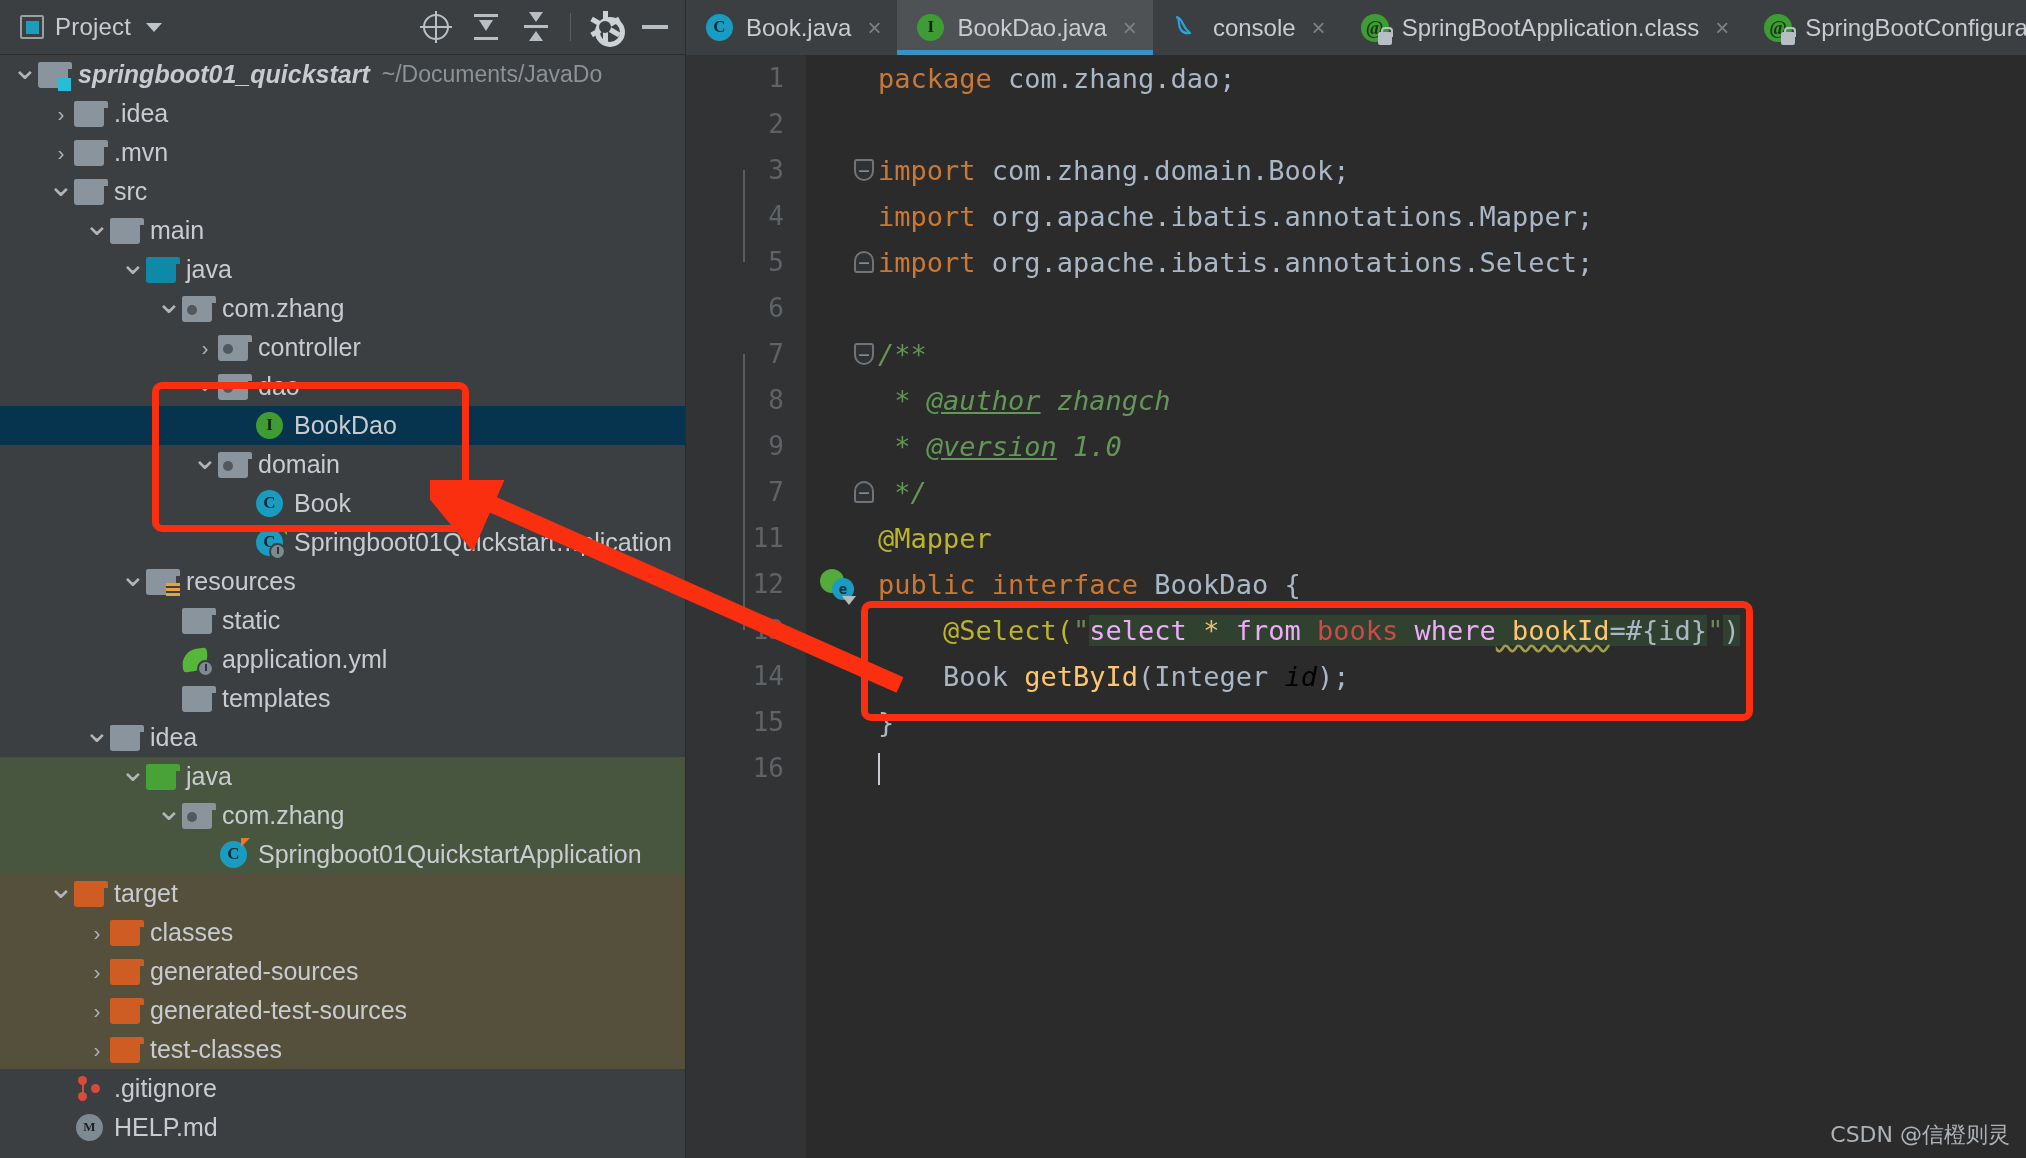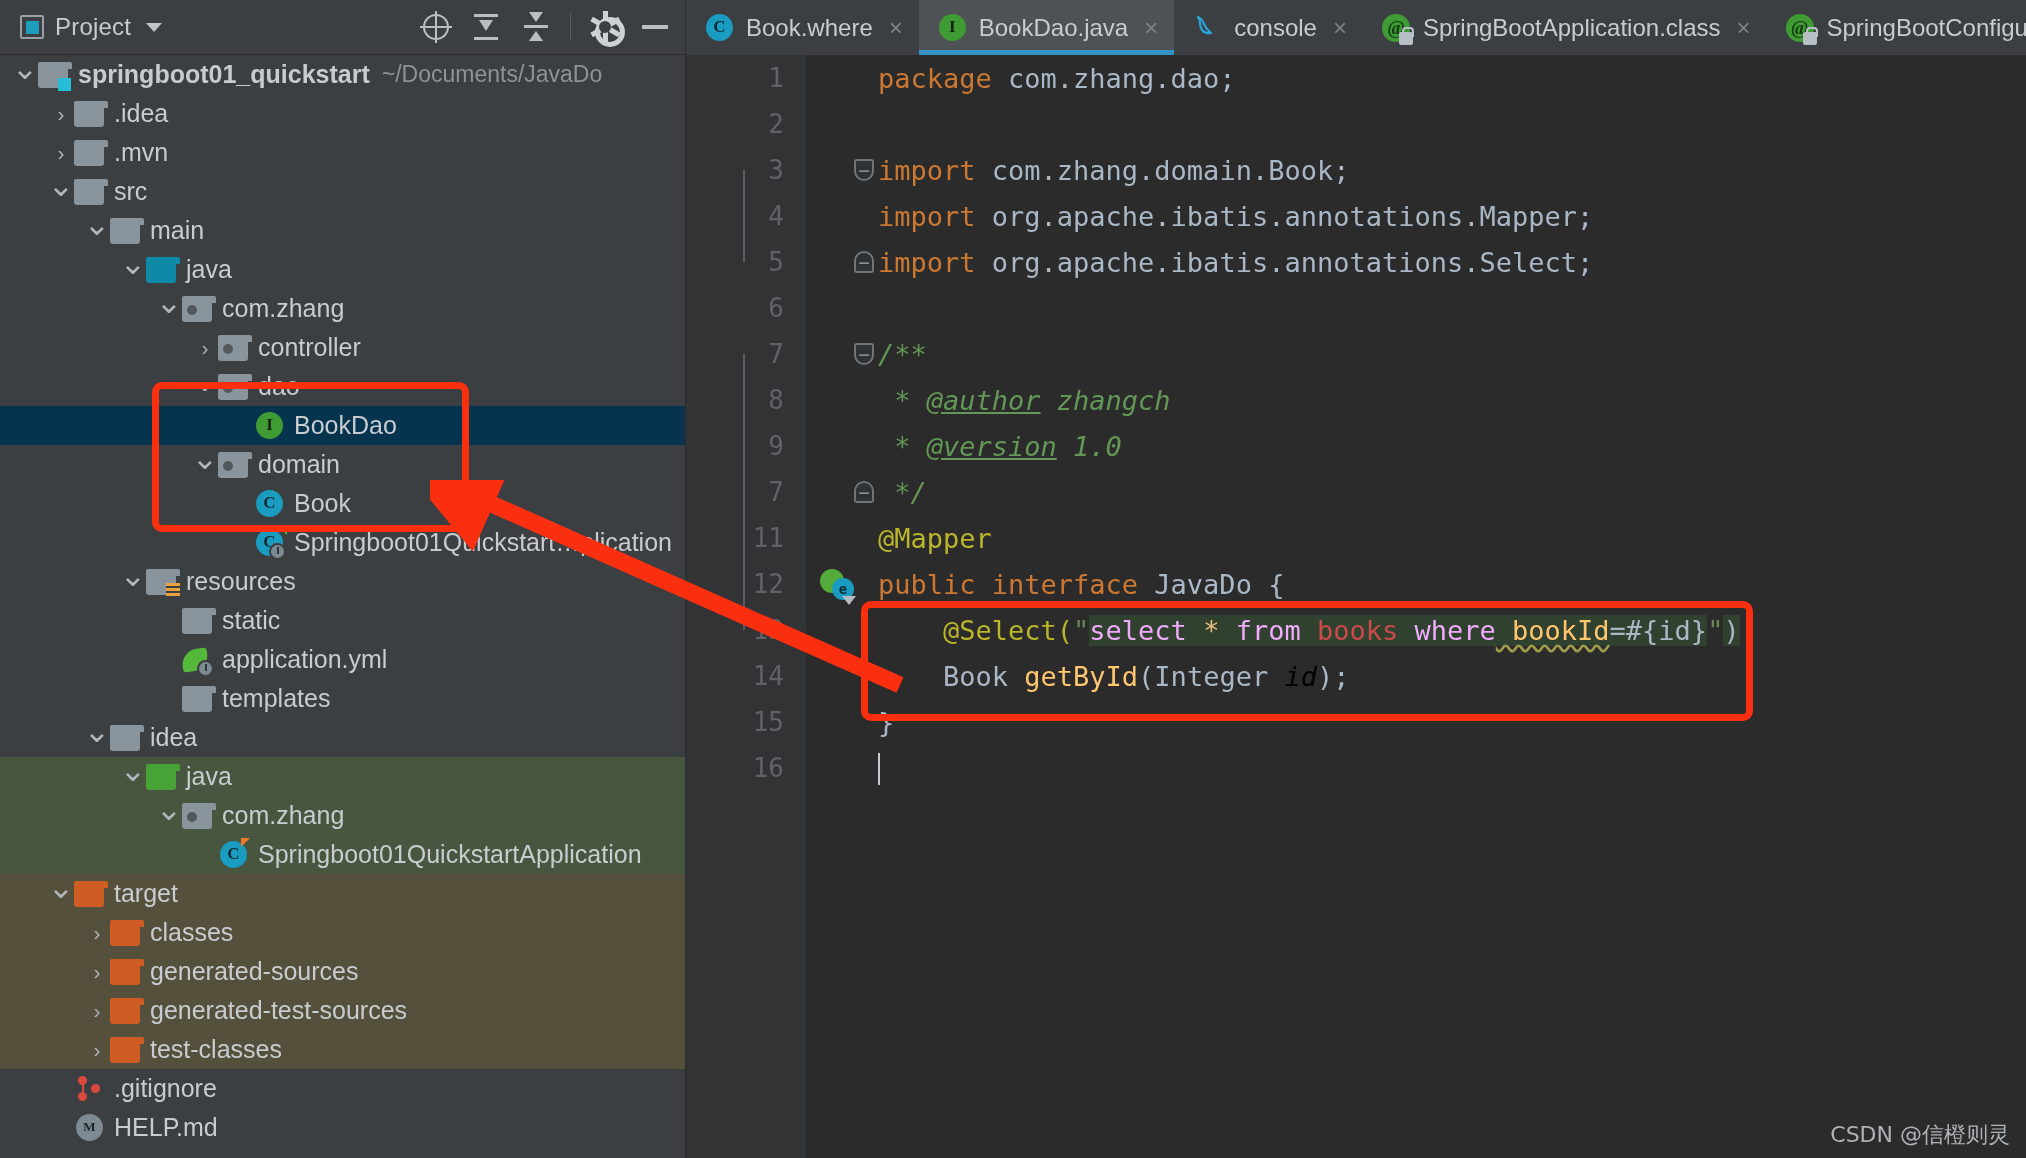--- a/index.html
+++ b/index.html
@@ -77,21 +77,21 @@
     position: relative; height: 39px; display: flex; align-items: center;
     white-space: nowrap; font-size: 25px; color: #c8ccd0;
   }
   .row .arrow {
     width: 26px; flex: 0 0 26px; display:flex; align-items:center; justify-content:center;
     color: #b0b5ba; font-size: 21px; line-height: 1;
   }
   .row .arrow.blank { visibility: hidden; }
   .row .nm { margin-left: 10px; }
   .row .sub { color: #8d9296; font-size: 23px; margin-left: 12px; }
-  .row.bold .nm { font-weight: bold; }
+  .row.bold .nm { font-weight: bold; font-style: italic; }
   .row.sel { background: #06344e; }
   .row.testbg { background: #49563f; }
   .row.targetbg { background: #55503c; }
 
   
   .fi { width: 30px; height: 26px; flex: 0 0 30px; position: relative; }
   .fi .body { position:absolute; left:0; top:5px; width:30px; height:21px; border-radius:2px 3px 3px 3px; background:#8a949c; }
   .fi .tab  { position:absolute; left:0; top:0; width:13px; height:7px; border-radius:2px 2px 0 0; background:#8a949c; }
   .fi.src .body, .fi.src .tab { background: #0f89a8; }
   .fi.test .body, .fi.test .tab { background: #47a336; }
@@ -519,21 +519,21 @@
         </div>
       </div>
   </div>
 
   <div id="editor-area">
     <div id="tabbar">
         <div class="tab">
           <span class="ticon">
             <span class="circ clazz">C</span>
           </span>
-          <span>Book.where</span>
+          <span>Book.java</span>
           <span class="tclose">×</span>
         </div>
         <div class="tab active">
           <span class="ticon">
             <span class="circ iface">I</span>
           </span>
           <span>BookDao.java</span>
           <span class="tclose">×</span>
         </div>
         <div class="tab">
@@ -568,21 +568,21 @@
           <div class="cline"><span class="lnum">2</span><span class="gicon"></span><span class="ctext"></span></div>
           <div class="cline"><span class="lnum">3</span><span class="gicon"><span class="foldmark top">−</span></span><span class="ctext"><span class="kw">import</span><span class="idf"> com.zhang.domain.Book;</span></span></div>
           <div class="cline"><span class="lnum">4</span><span class="gicon"></span><span class="ctext"><span class="kw">import</span><span class="idf"> org.apache.ibatis.annotations.Mapper;</span></span></div>
           <div class="cline"><span class="lnum">5</span><span class="gicon"><span class="foldmark bot">−</span></span><span class="ctext"><span class="kw">import</span><span class="idf"> org.apache.ibatis.annotations.Select;</span></span></div>
           <div class="cline"><span class="lnum">6</span><span class="gicon"></span><span class="ctext"></span></div>
           <div class="cline"><span class="lnum">7</span><span class="gicon"><span class="foldmark top">−</span></span><span class="ctext"><span class="cmt">/**</span></span></div>
           <div class="cline"><span class="lnum">8</span><span class="gicon"></span><span class="ctext"><span class="cmt"> * </span><span class="cmt"><u>@author</u></span><span class="cmt"> zhangch</span></span></div>
           <div class="cline"><span class="lnum">9</span><span class="gicon"></span><span class="ctext"><span class="cmt"> * </span><span class="cmt"><u>@version</u></span><span class="cmt"> 1.0</span></span></div>
           <div class="cline"><span class="lnum">7</span><span class="gicon"><span class="foldmark bot">−</span></span><span class="ctext"><span class="cmt"> */</span></span></div>
           <div class="cline"><span class="lnum">11</span><span class="gicon"></span><span class="ctext"><span class="ann">@Mapper</span></span></div>
-          <div class="cline"><span class="lnum">12</span><span class="gicon"><span class="springgutter"><span class="g1"></span><span class="g2">e</span><span class="g3"></span></span></span><span class="ctext"><span class="kw">public interface</span><span class="idf"> JavaDo {</span></span></div>
+          <div class="cline"><span class="lnum">12</span><span class="gicon"><span class="springgutter"><span class="g1"></span><span class="g2">e</span><span class="g3"></span></span></span><span class="ctext"><span class="kw">public interface</span><span class="idf"> BookDao {</span></span></div>
           <div class="cline"><span class="lnum">13</span><span class="gicon"></span><span class="ctext"><span class="idf">    </span><span class="ann">@Select(</span><span class="str">"</span><span class="sqlkw sql-bg">select</span><span class="sqlstar sql-bg"> * </span><span class="sqlkw sql-bg">from</span><span class="sqltbl sql-bg"> books </span><span class="sqlkw sql-bg">where</span><span class="sqlcol sql-bg wavy"> bookId</span><span class="idf sql-bg">=#{id}</span><span class="str">"</span><span class="idf sql-bg">)</span></span></div>
           <div class="cline"><span class="lnum">14</span><span class="gicon"></span><span class="ctext"><span class="idf">    Book </span><span class="mth">getById</span><span class="idf">(Integer </span><span class="ital">id</span><span class="idf">);</span></span></div>
           <div class="cline"><span class="lnum">15</span><span class="gicon"></span><span class="ctext"><span class="idf">}</span></span></div>
           <div class="cline"><span class="lnum">16</span><span class="gicon"></span><span class="ctext"><span class="caret"></span></span></div>
         </div>
     <div class="foldline" style="top: 115px; height: 92px;"></div>
         <div class="foldline" style="top: 299px; height: 276px;"></div>
       </div>
   </div>
 

